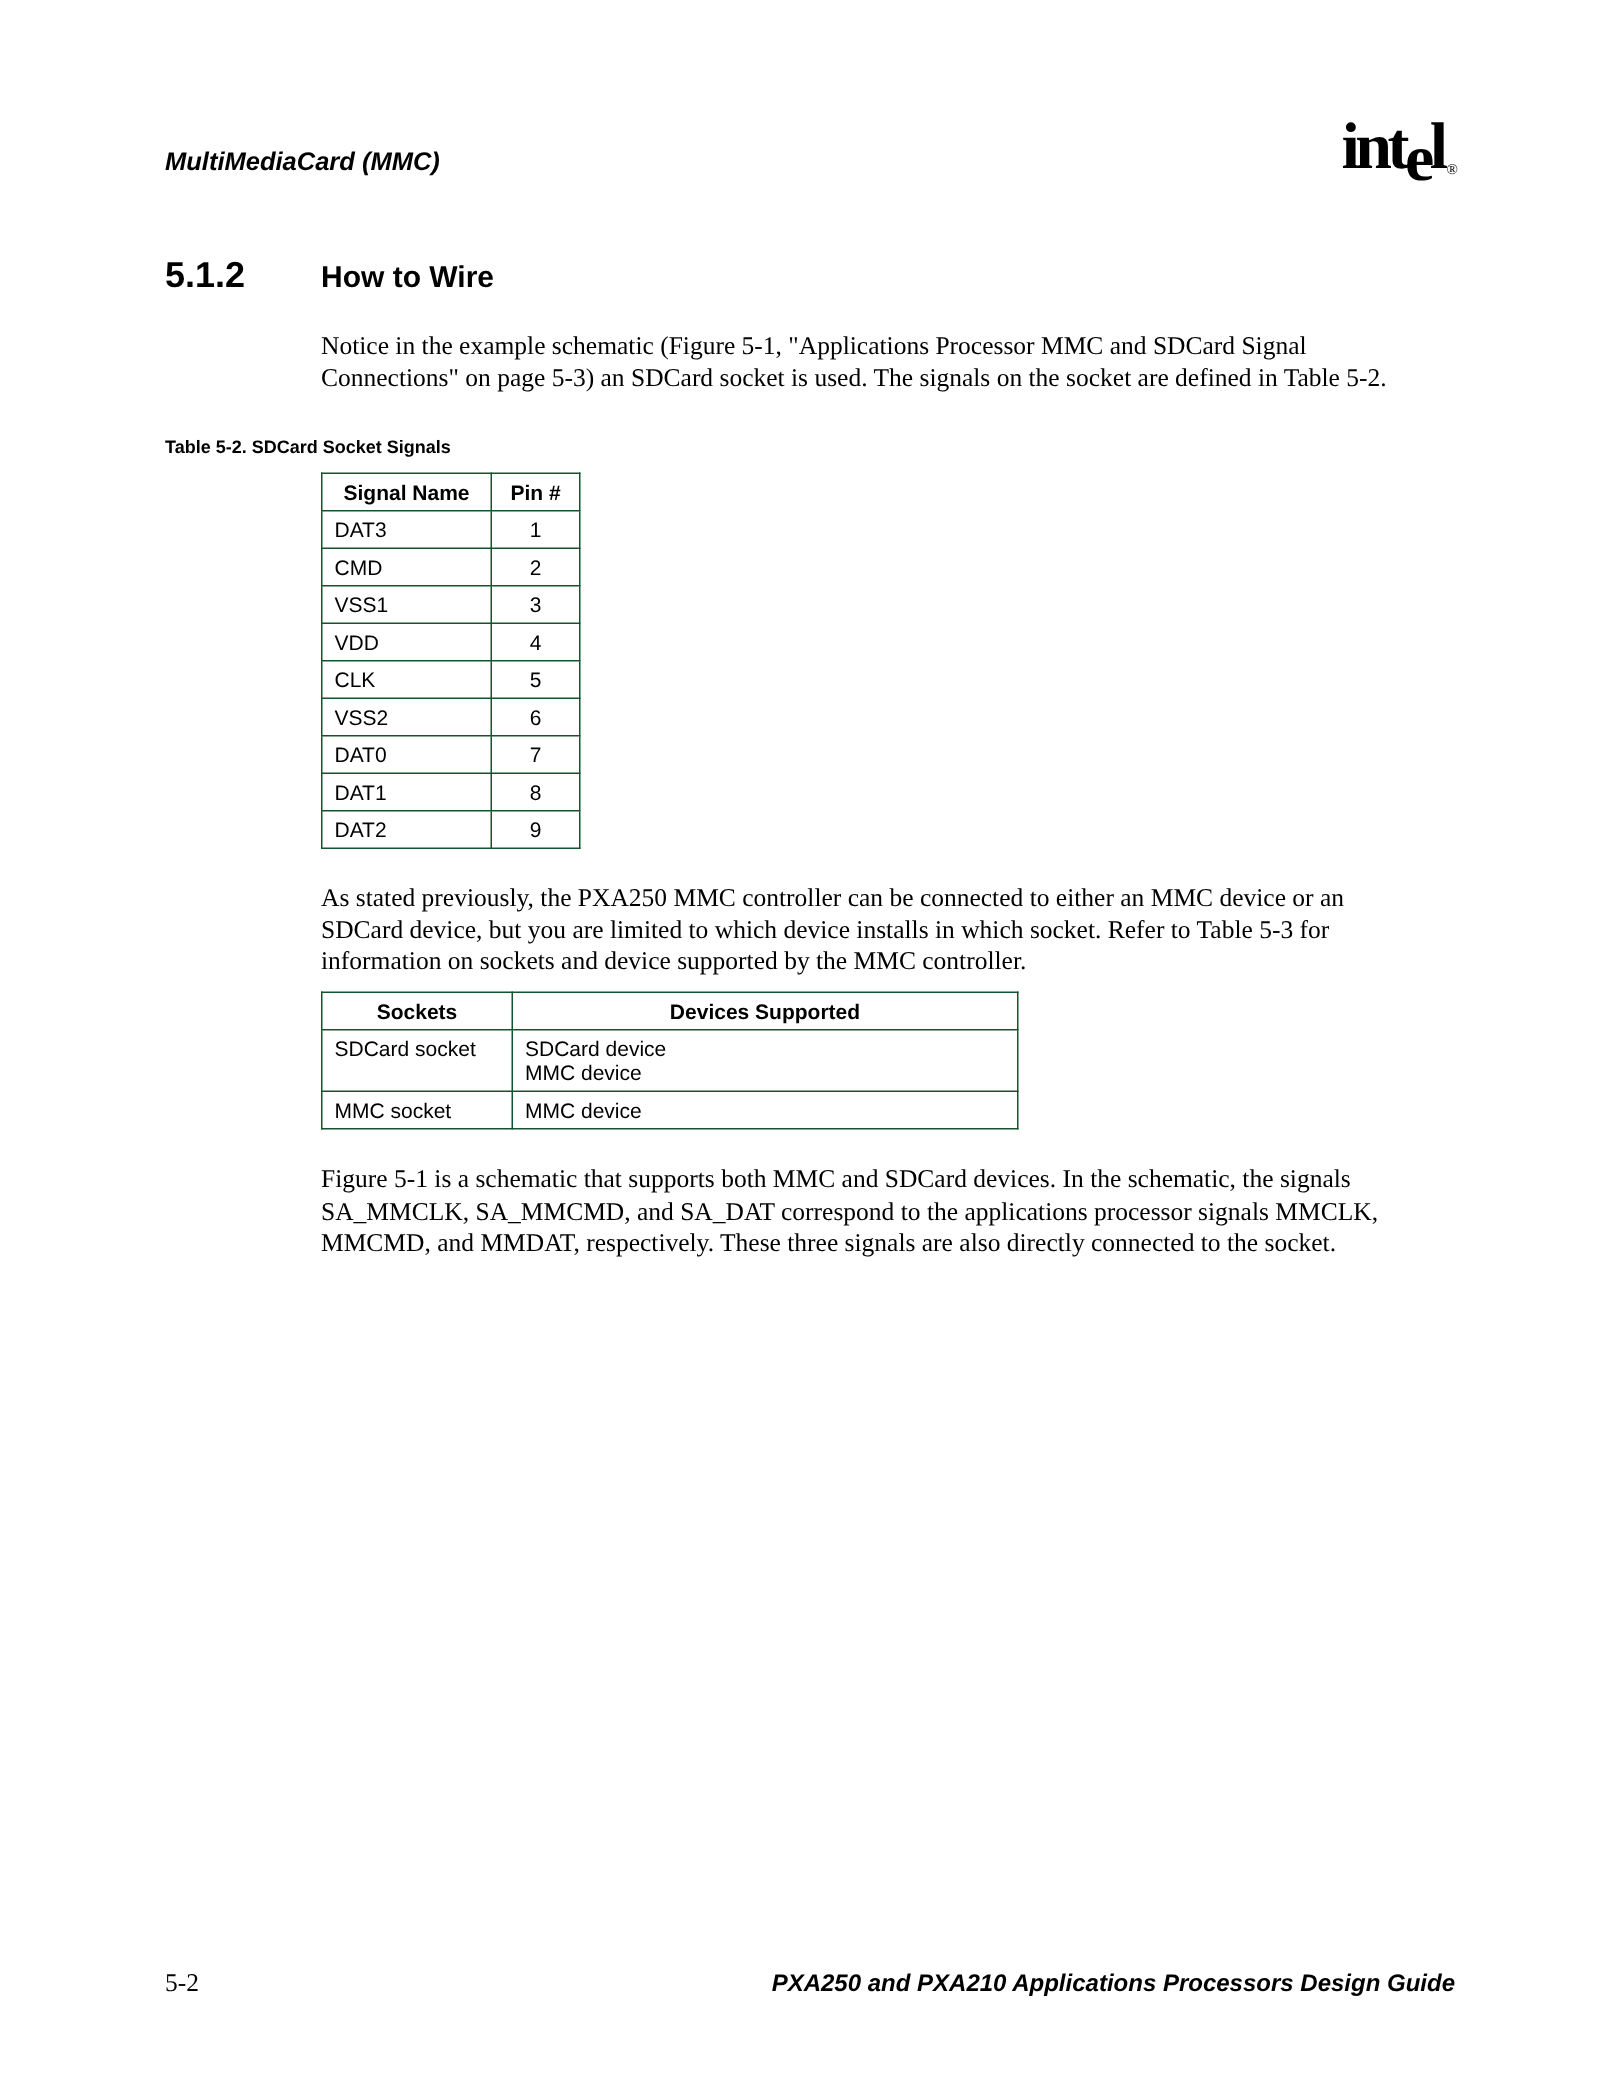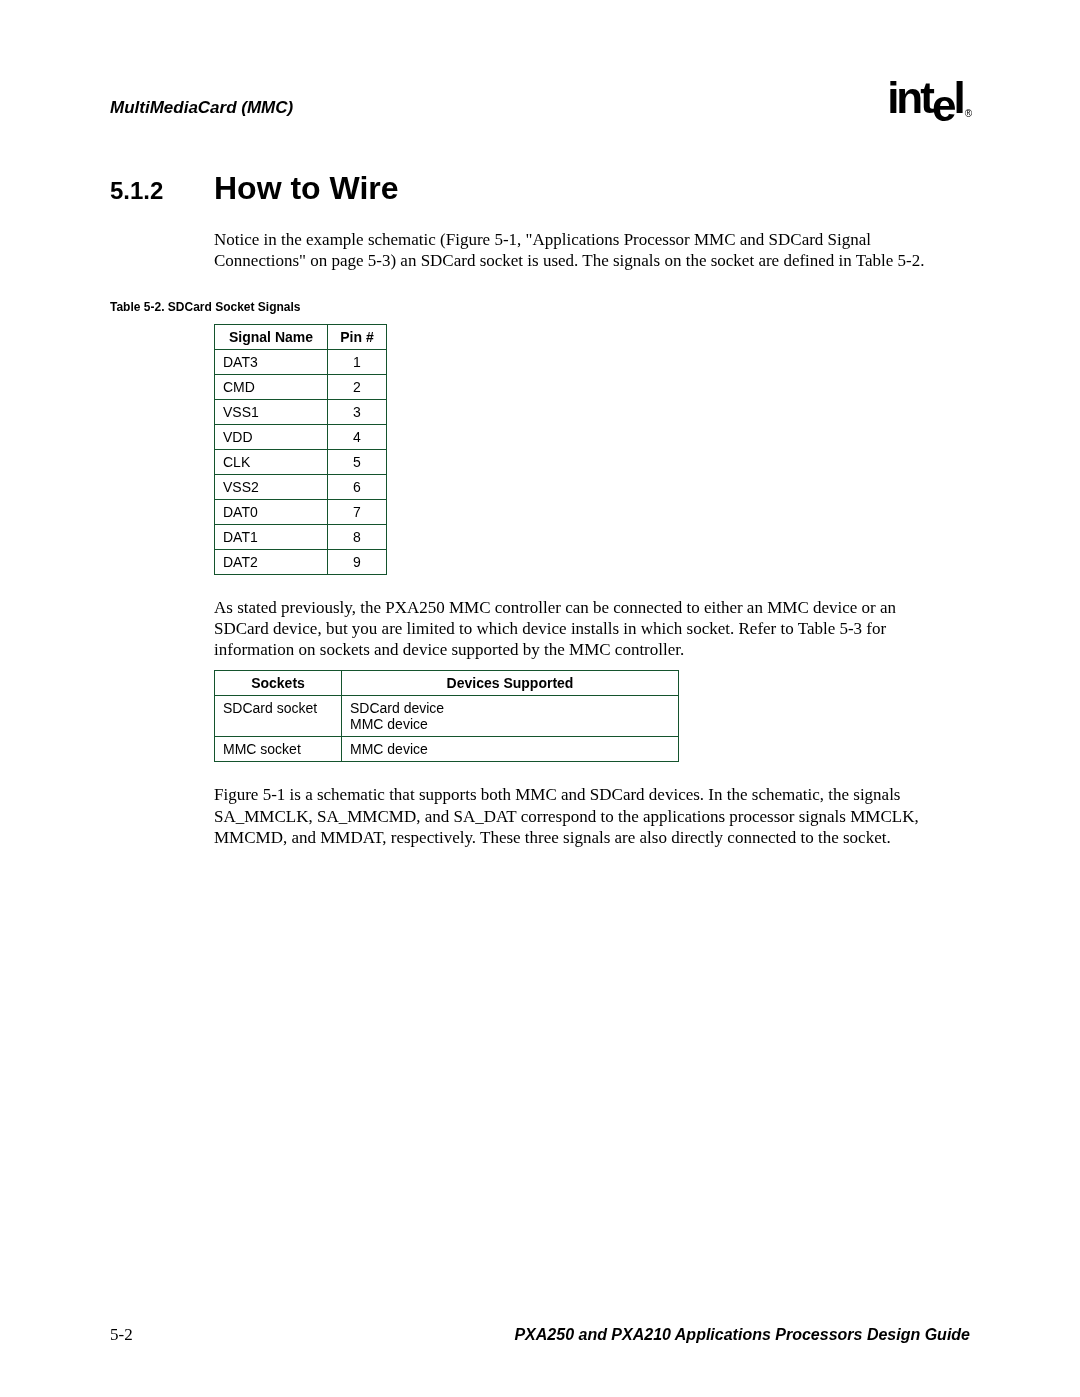--- a/index.html
+++ b/index.html
@@ -23,21 +23,21 @@
     gap: 28px;
   }
   .header-left {
     font-family: Arial, Helvetica, sans-serif;
     font-weight: bold;
     font-style: italic;
     font-size: 17px;
     padding-bottom: 2px;
   }
   .logo {
-    font-family: Liberation Sans, sans-serif;
+    font-family: Liberation Serif, serif;
     font-size: 44px;
     font-weight: 900;
     letter-spacing: -3px;
     line-height: 1;
     position: relative;
   }
   .logo .drop {
     position: relative;
     top: 8px;
   }
@@ -57,21 +57,21 @@
   }
   .section-number {
     font-family: Arial, Helvetica, sans-serif;
     font-size: 24px;
     font-weight: bold;
     width: 104px;
     flex: 0 0 104px;
   }
   .section-title {
     font-family: Arial, Helvetica, sans-serif;
-    font-size: 32px;
+    font-size: 20px;
     font-weight: bold;
   }
   .body-text {
     margin-left: 104px;
     margin-top: 22px;
     font-size: 17px;
     line-height: 1.25;
     max-width: 720px;
   }
   .table-caption {
@@ -99,21 +99,21 @@
     text-align: center;
   }
   .t1 th:nth-child(2), .t1 td:nth-child(2) { text-align: center; }
   .t1 td:first-child { width: 96px; }
   .t1 td:nth-child(2) { width: 42px; }
   .t2 th:first-child, .t2 td:first-child { width: 110px; }
   .t2 th:nth-child(2), .t2 td:nth-child(2) { width: 320px; }
   .t2 th { }
   .footer {
     position: absolute;
-    bottom: 52px;
+    bottom: 65px;
     left: 110px;
     right: 110px;
     display: flex;
     justify-content: space-between;
     align-items: baseline;
   }
   .footer-left {
     font-family: "Times New Roman", Times, serif;
     font-size: 17px;
   }

